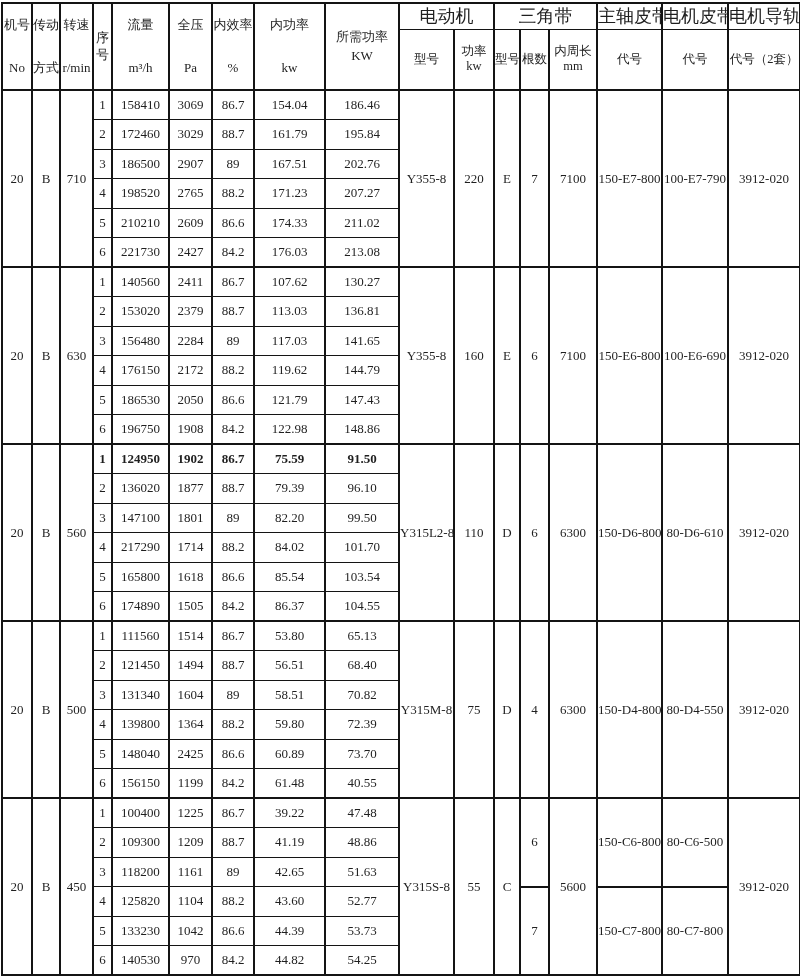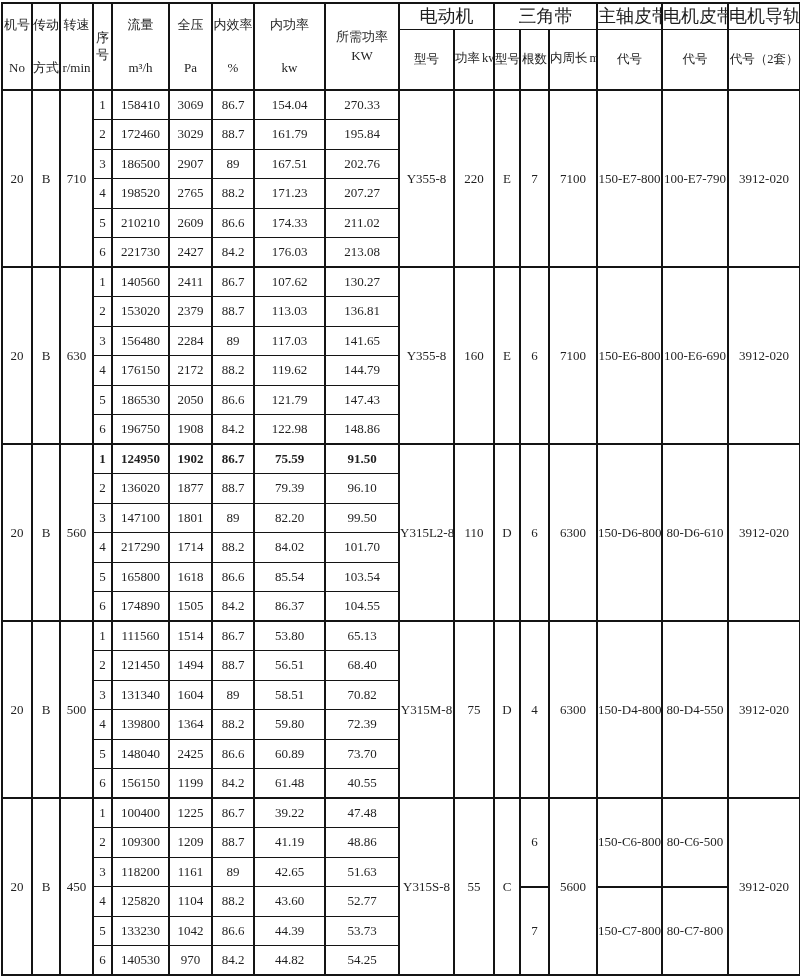--- a/index.html
+++ b/index.html
@@ -28,21 +28,21 @@
   .sub-row th { font-size: 12.5px; }
   .block-top { border-top-width: 2px; }
   .half-top { border-top-width: 2px; }
   .bold { font-weight: bold; }
   .vhdr {
     display: flex; flex-direction: column; justify-content: space-between;
     align-items: center; height: 58px; line-height: 1.1;
   }
   th.center .vhdr { justify-content: center; gap: 5px; height: auto; }
   th.vert .vhdr { justify-content: center; gap: 3px; height: auto; }
-  .two { display: flex; flex-direction: row; gap: 2px; line-height: 1.1; align-items: center; }
+  .two { display: flex; flex-direction: column; gap: 2px; line-height: 1.1; align-items: center; }
 </style>
 </head>
 <body>
 
 <div class="page">
   <table class="spec">
     <colgroup>
       <col style="width:30px">
         <col style="width:28px">
         <col style="width:33px">
@@ -147,21 +147,21 @@
     <tbody>
         <tr>
           <td rowspan="6" class="block-top">20</td>
           <td rowspan="6" class="block-top">B</td>
           <td rowspan="6" class="block-top">710</td>
           <td class="block-top">1</td>
           <td class="block-top">158410</td>
           <td class="block-top">3069</td>
           <td class="block-top">86.7</td>
           <td class="block-top">154.04</td>
-          <td class="block-top">270.33</td>
+          <td class="block-top">186.46</td>
           <td rowspan="6" class="block-top">Y355-8</td>
           <td rowspan="6" class="block-top">220</td>
           <td rowspan="6" class="block-top">E</td>
           <td rowspan="6" class="block-top">7</td>
           <td rowspan="6" class="block-top">7100</td>
           <td rowspan="6" class="block-top">150-E7-800</td>
           <td rowspan="6" class="block-top">100-E7-790</td>
           <td rowspan="6" class="block-top">3912-020</td>
         </tr>
         <tr>

